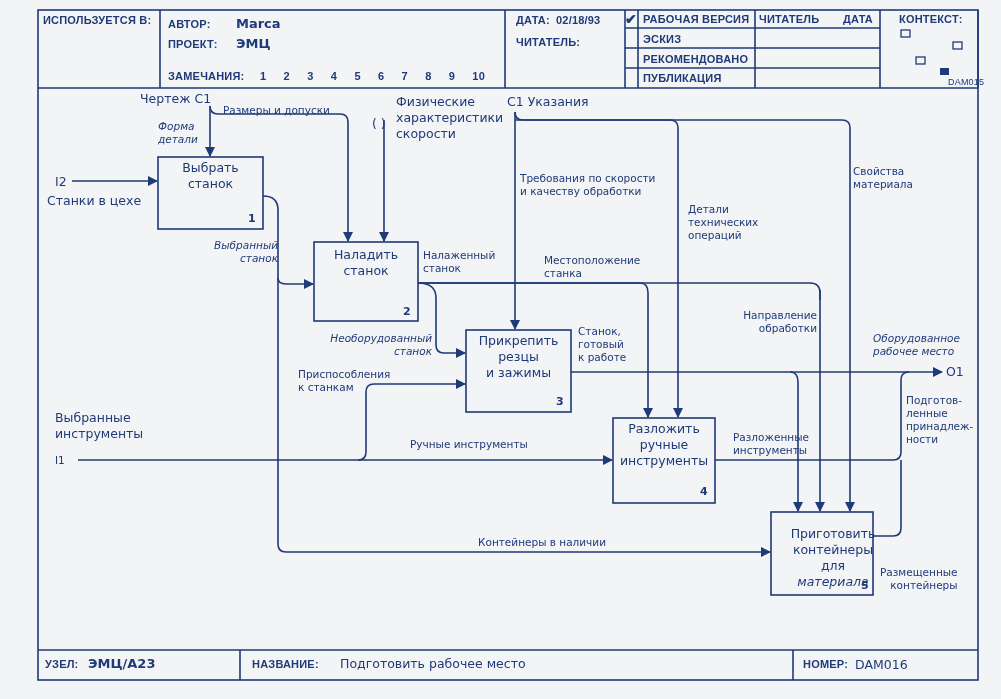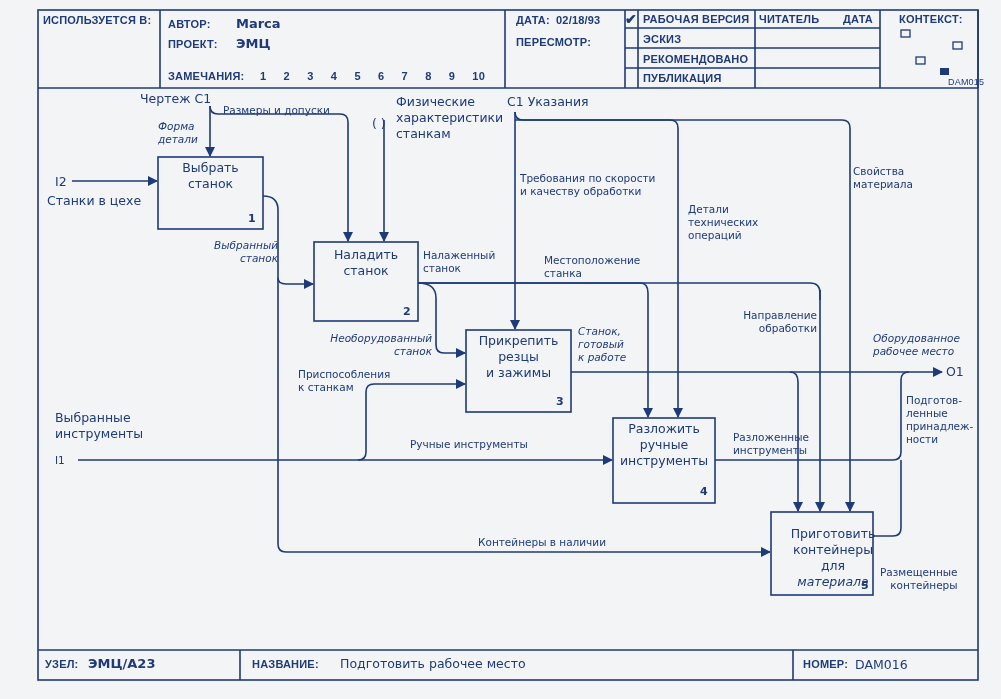--- a/index.html
+++ b/index.html
@@ -107,21 +107,21 @@
   <span>4</span>
   <span>5</span>
   <span>6</span>
   <span>7</span>
   <span>8</span>
   <span>9</span>
   <span>10</span>
 </div>
 <div class="t hdr" style="left:516px;top:14px;">ДАТА:</div>
 <div class="t hdr" style="left:556px;top:14px;">02/18/93</div>
-<div class="t hdr" style="left:516px;top:36px;">ПЕРЕСМОТР:</div>
+<div class="t hdr" style="left:516px;top:36px;">ЧИТАТЕЛЬ:</div>
 
 <div class="t hdr" style="left:625px;top:11px;font-size:14px;">✔</div>
 <div class="t hdr" style="left:643px;top:13px;">РАБОЧАЯ ВЕРСИЯ</div>
 <div class="t hdr" style="left:643px;top:33px;">ЭСКИЗ</div>
 <div class="t hdr" style="left:643px;top:53px;">РЕКОМЕНДОВАНО</div>
 <div class="t hdr" style="left:643px;top:72px;">ПУБЛИКАЦИЯ</div>
 <div class="t hdr" style="left:759px;top:13px;">ЧИТАТЕЛЬ</div>
 <div class="t hdr" style="left:843px;top:13px;">ДАТА</div>
 <div class="t hdr" style="left:899px;top:13px;">КОНТЕКСТ:</div>
 <div class="t hdr" style="left:931px;top:77px;font-size:9px;font-weight:normal;margin-left:17px;">DAM015</div>
@@ -163,21 +163,21 @@
 <div class="t lbl big" style="left:140px;top:91px;">Чертеж C1</div>
 <div class="t lbl lbl-it" style="left:158px;top:120px;">
       <div>Форма</div>
       <div>детали</div>
     </div>
 <div class="t lbl" style="left:223px;top:104px;">Размеры и допуски</div>
 <div class="t lbl big" style="left:372px;top:116px;">( )</div>
 <div class="t lbl big" style="left:396px;top:94px;">
       <div>Физические</div>
       <div>характеристики</div>
-      <div>станкам</div>
+      <div>скорости</div>
     </div>
 <div class="t lbl big" style="left:507px;top:94px;">C1 Указания</div>
 <div class="t lbl big" style="left:55px;top:174px;">I2</div>
 <div class="t lbl big" style="left:47px;top:193px;">Станки в цехе</div>
 <div class="t lbl" style="left:520px;top:172px;">
       <div>Требования по скорости</div>
       <div>и качеству обработки</div>
     </div>
 <div class="t lbl" style="left:688px;top:203px;">
       <div>Детали</div>
@@ -201,21 +201,21 @@
       <div>станка</div>
     </div>
 <div class="t lbl" style="left:735px;top:309px;text-align:right;width:82px;">
       <div>Направление</div>
       <div>обработки</div>
     </div>
 <div class="t lbl lbl-it" style="left:310px;top:332px;text-align:right;width:122px;">
       <div>Необорудованный</div>
       <div>станок</div>
     </div>
-<div class="t lbl" style="left:578px;top:325px;font-style:italic;">
+<div class="t lbl" style="left:578px;top:325px;">
       <div>Станок,</div>
       <div>готовый</div>
       <div>к работе</div>
     </div>
 <div class="t lbl lbl-it" style="left:873px;top:332px;">
       <div>Оборудованное</div>
       <div>рабочее место</div>
     </div>
 <div class="t lbl big" style="left:946px;top:364px;">O1</div>
 <div class="t lbl" style="left:298px;top:368px;">

